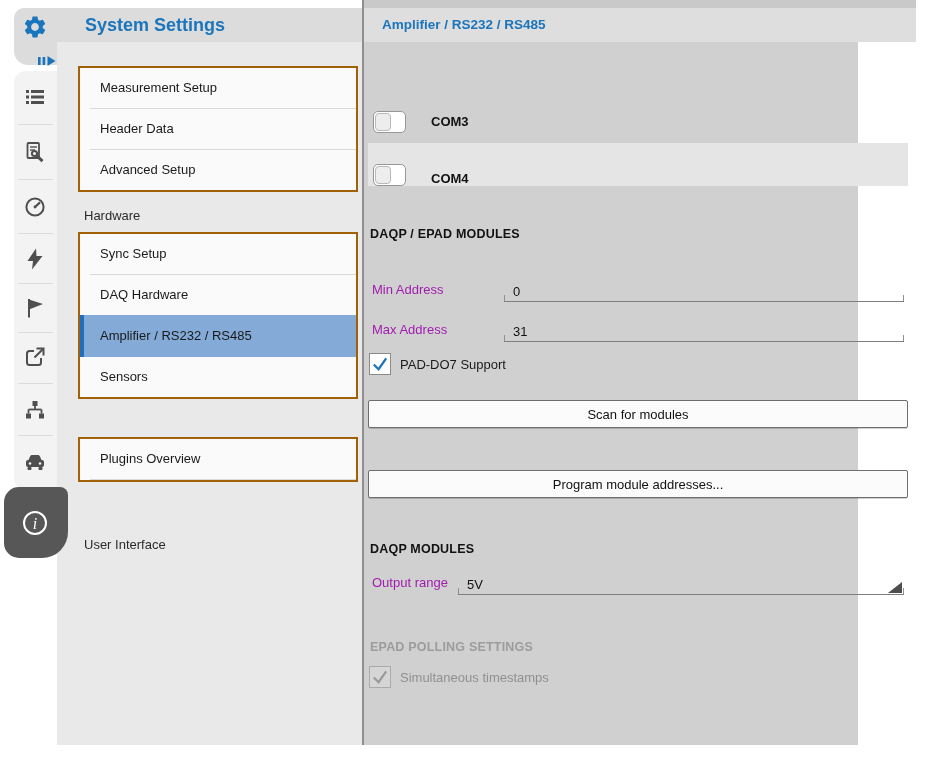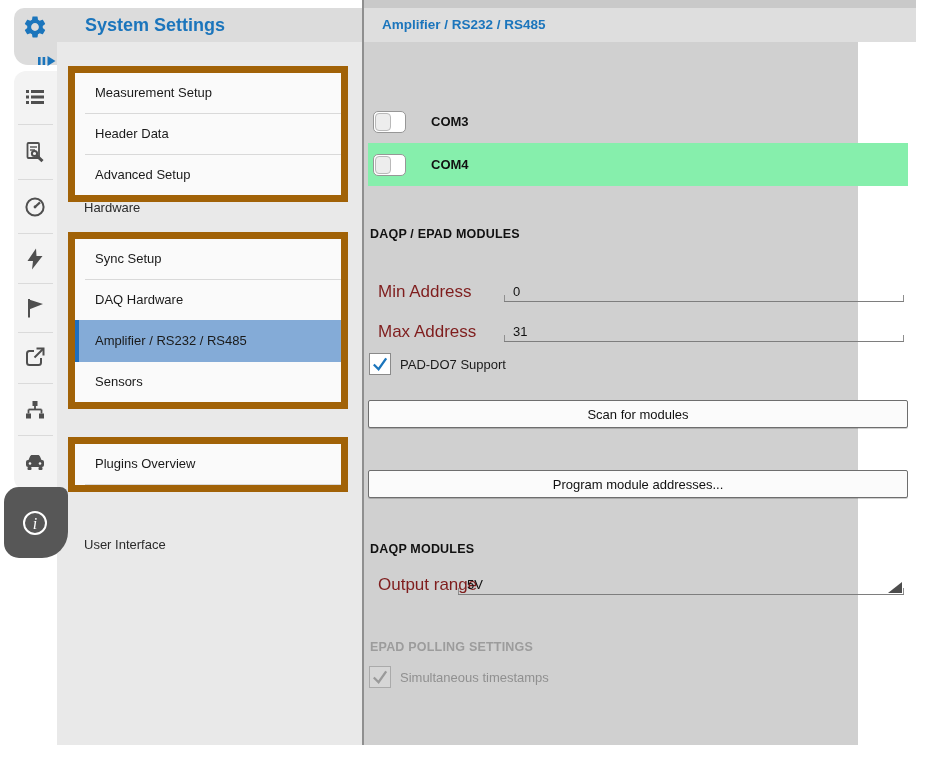--- a/index.html
+++ b/index.html
@@ -26,52 +26,52 @@
   }
   .tab-info svg{position:absolute;left:13px;top:21px;}
   
   .panel-left{position:absolute;left:57px;top:8px;width:305px;height:737px;background:#e9e9e9;z-index:1;}
   .nav-header{
     height:34px;line-height:34px;background:#dcdcdc;color:#1b75bc;
     font-weight:bold;font-size:18px;padding-left:28px;
   }
   .group-label{font-size:13px;color:#2b2b2b;margin:0 0 6px 27px;}
   .group-box{
-    position:absolute;left:11px;width:280px;background:#fafafa;
-    border:7px solid #a16207;box-sizing:border-box;
+    position:absolute;left:21px;width:280px;background:#fafafa;
+    border:2px solid #a16207;box-sizing:border-box;
   }
   .nav-item{height:40px;line-height:40px;padding-left:20px;font-size:13px;cursor:default;}
   .nav-item.selected{
     height:42px;line-height:42px;background:#84abd7;border-left:4px solid #1f6fbf;padding-left:16px;
   }
   .nav-sep{height:1px;background:#d9d9d9;margin-left:10px;}
   .glabel-wrap{position:absolute;left:0;width:100%;}
   
   .divider{position:absolute;left:362px;top:0;width:2px;height:745px;background:#8f8f8f;z-index:5;}
   
   .top-strip{position:absolute;left:364px;top:0;width:552px;height:8px;background:#c9c9c9;}
   .panel-right-header{
     position:absolute;left:364px;top:8px;width:552px;height:34px;background:#dedede;
     line-height:34px;color:#1b75bc;font-weight:bold;font-size:13.5px;padding-left:18px;box-sizing:border-box;
   }
   .content{position:absolute;left:364px;top:42px;width:494px;height:703px;background:#d0d0d0;}
   .com-row{position:absolute;left:4px;width:540px;height:43px;display:flex;align-items:center;padding-left:5px;box-sizing:border-box;}
-  .com-row.alt{background:#86efac;}
+  .com-row.alt{background:#e5e5e5;align-items:flex-end;}
   .com-label{font-weight:bold;font-size:13px;margin-left:25px;color:#111;}
   .toggle{
     position:relative;width:33px;height:22px;background:#ffffff;border:1px solid #979797;
     border-radius:5px;box-sizing:border-box;cursor:pointer;
   }
   .toggle .knob{
     position:absolute;left:1px;top:1px;width:16px;height:18px;background:#ededed;
     border:1px solid #b9b9b9;border-radius:4px;box-sizing:border-box;
   }
   .section-heading{position:absolute;left:6px;font-size:12.5px;font-weight:bold;color:#111;letter-spacing:.2px;}
   .section-heading.disabled{color:#9c9c9c;}
-  .field-label{position:absolute;left:14px;font-size:17px;color:#7f1d1d;}
+  .field-label{position:absolute;left:8px;font-size:13px;color:#a21caf;}
   .ufield{
     position:absolute;height:26px;border-bottom:1px solid #7e7e7e;box-sizing:border-box;
   }
   .ufield::before,.ufield::after{content:"";position:absolute;bottom:0;width:1px;height:6px;background:#8f8f8f;}
   .ufield::before{left:0;}
   .ufield::after{right:0;}
   .uval{position:absolute;left:9px;bottom:2px;font-size:13px;color:#111;}
   .dd-triangle{
     position:absolute;right:2px;bottom:1px;width:14px;height:11px;background:#4d4d4d;
     clip-path:polygon(100% 0,100% 100%,0 100%);
@@ -206,21 +206,21 @@
     <div class="nav-header">System Settings</div>
 
     <div class="group-box" style="top:58px">
       <div class="nav-item">Measurement Setup</div>
       <div class="nav-sep"></div>
       <div class="nav-item">Header Data</div>
       <div class="nav-sep"></div>
       <div class="nav-item">Advanced Setup</div>
     </div>
 
-    <div class="glabel-wrap" style="top:192px">
+    <div class="glabel-wrap" style="top:200px">
         <div class="group-label">Hardware</div>
       </div>
     <div class="group-box" style="top:224px">
       <div class="nav-item">Sync Setup</div>
       <div class="nav-sep"></div>
       <div class="nav-item">DAQ Hardware</div>
       <div class="nav-item selected">Amplifier / RS232 / RS485</div>
       <div class="nav-item">Sensors</div>
     </div>
 

